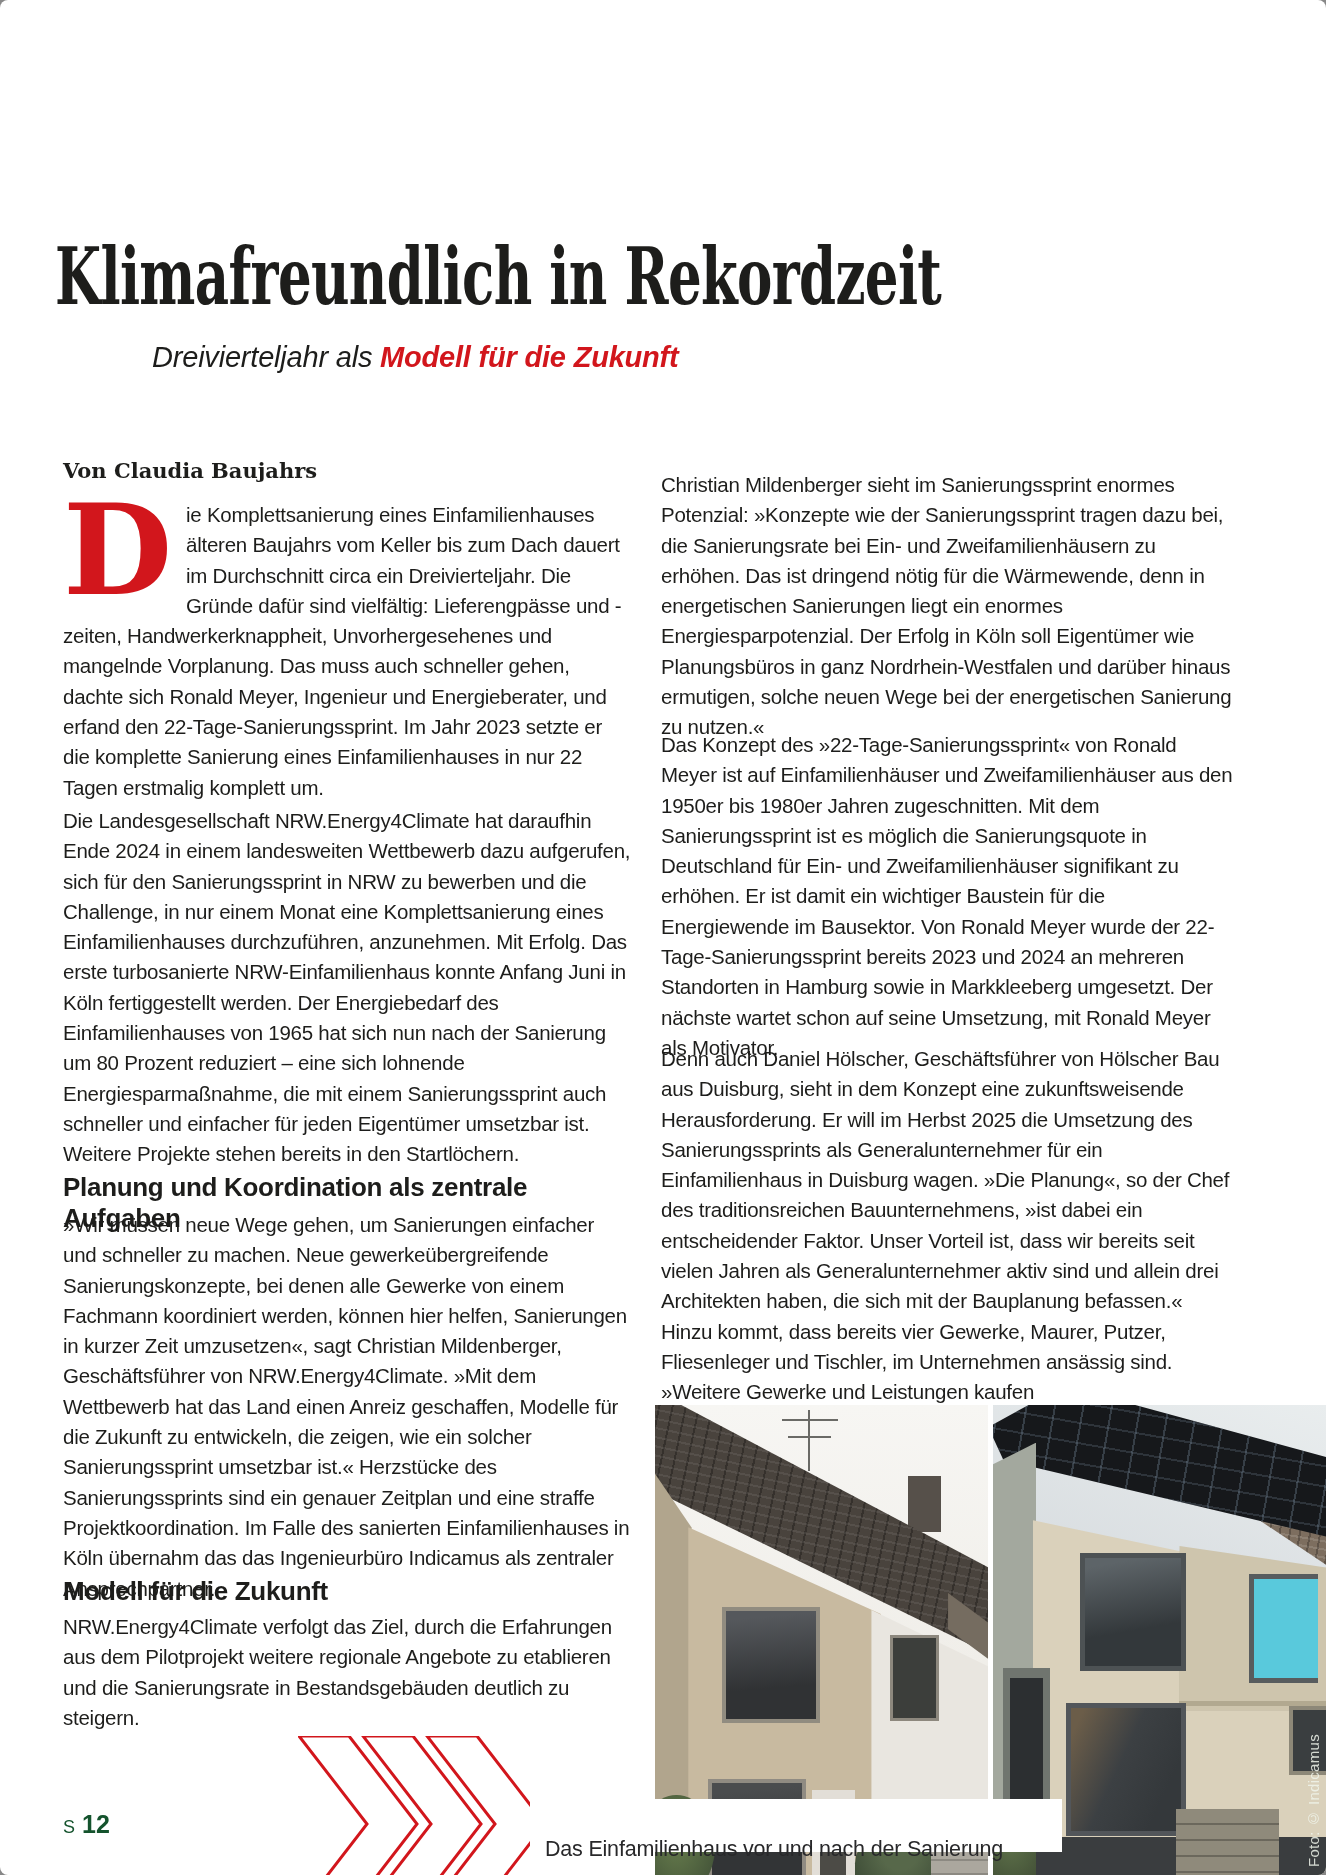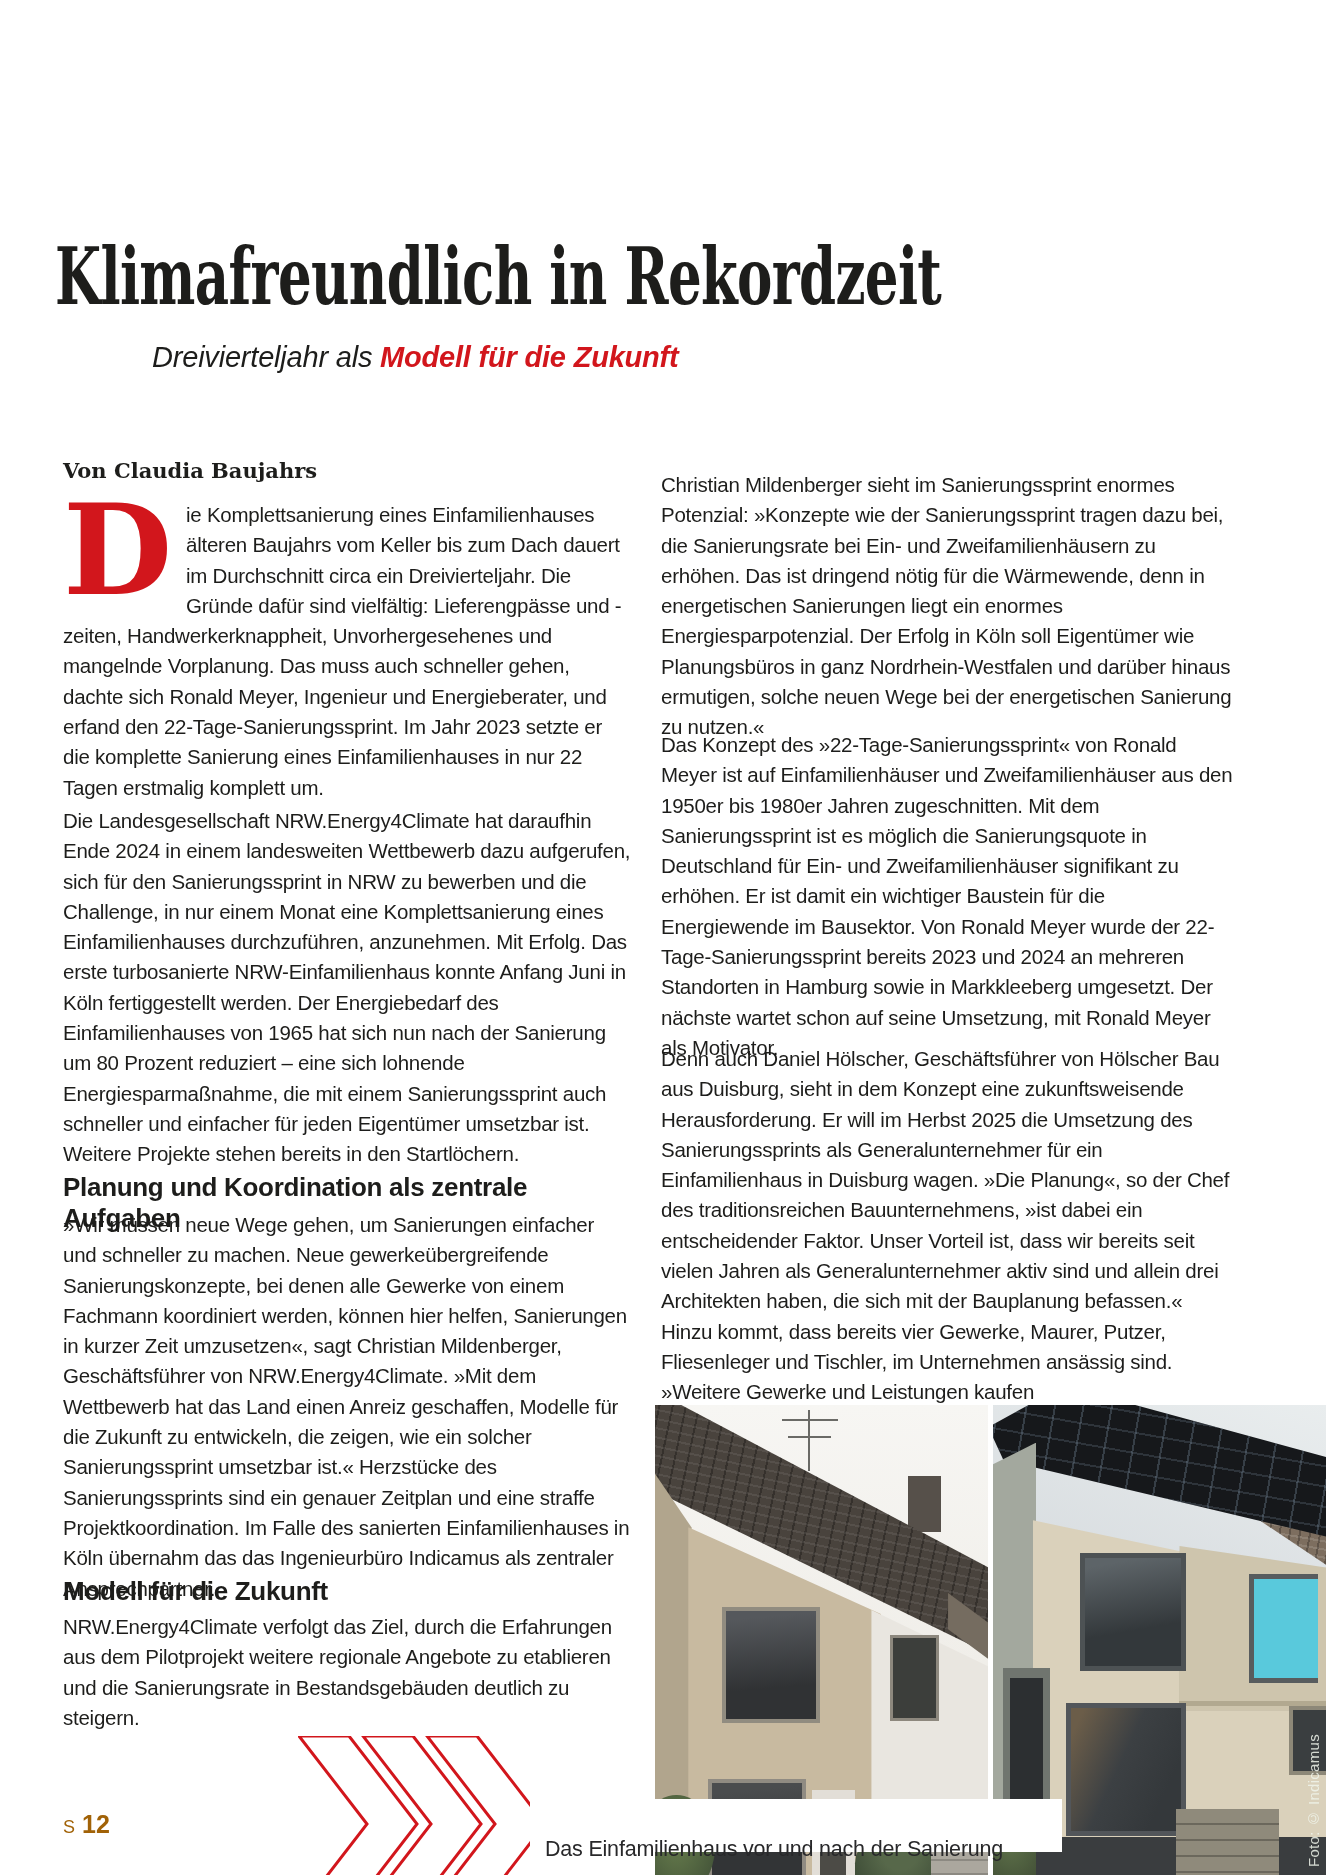--- a/index.html
+++ b/index.html
@@ -1,19 +1,19 @@
 <!DOCTYPE html>
 <html><head>
 <meta charset="utf-8">
 <style>
   html,body{margin:0;padding:0;background:#888;}
   #page{
     position:relative;width:1326px;height:1875px;background:#ffffff;
     overflow:hidden;margin:0 auto;
-    font-family:"Liberation Sans",sans-serif;color:#1d1d1b;
+    font-family:"Liberation Sans",sans-serif;color:#1d1d1b;border-radius:8px;
   }
   .abs{position:absolute;}
   
   #headline{
     left:55px;top:236px;
     font-family:"DejaVu Serif",serif;font-weight:bold;
     font-size:78px;line-height:1.05;letter-spacing:-1px;color:#1d1d1b;
     transform:scaleX(0.68);transform-origin:left top;white-space:nowrap;
   }
   #subtitle{
@@ -38,21 +38,21 @@
   
   #chevrons{left:298px;top:1736px;width:250px;height:180px;}
   
   #caption-box{
     left:530px;top:1799px;width:532px;height:53px;background:#ffffff;
     display:flex;align-items:center;padding-left:15px;box-sizing:border-box;
     z-index:30;
   }
   #caption-box span{font-size:21.5px;letter-spacing:-0.2px;color:#28282a;margin-top:48px;}
   
-  #pagenum{left:63px;top:1810px;font-size:18px;color:#a16207;}
+  #pagenum{left:63px;top:1810px;font-size:18px;color:#14532d;}
   #pagenum b{font-size:25px;margin-left:7px;letter-spacing:0;}
   
   .photo{position:absolute;top:1405px;height:470px;overflow:hidden;}
   #photo-before{left:655px;width:333px;}
   #photo-after{left:993px;width:333px;}
   .photo .abs{position:absolute;}
   
   .bp-sky{inset:0;background:linear-gradient(180deg,#f7f6f3 0%,#f0eee9 55%,#eae7e1 100%);}
   .bp-chimney{left:76%;top:15%;width:10%;height:12%;background:#56504a;}
   .bp-roof{

